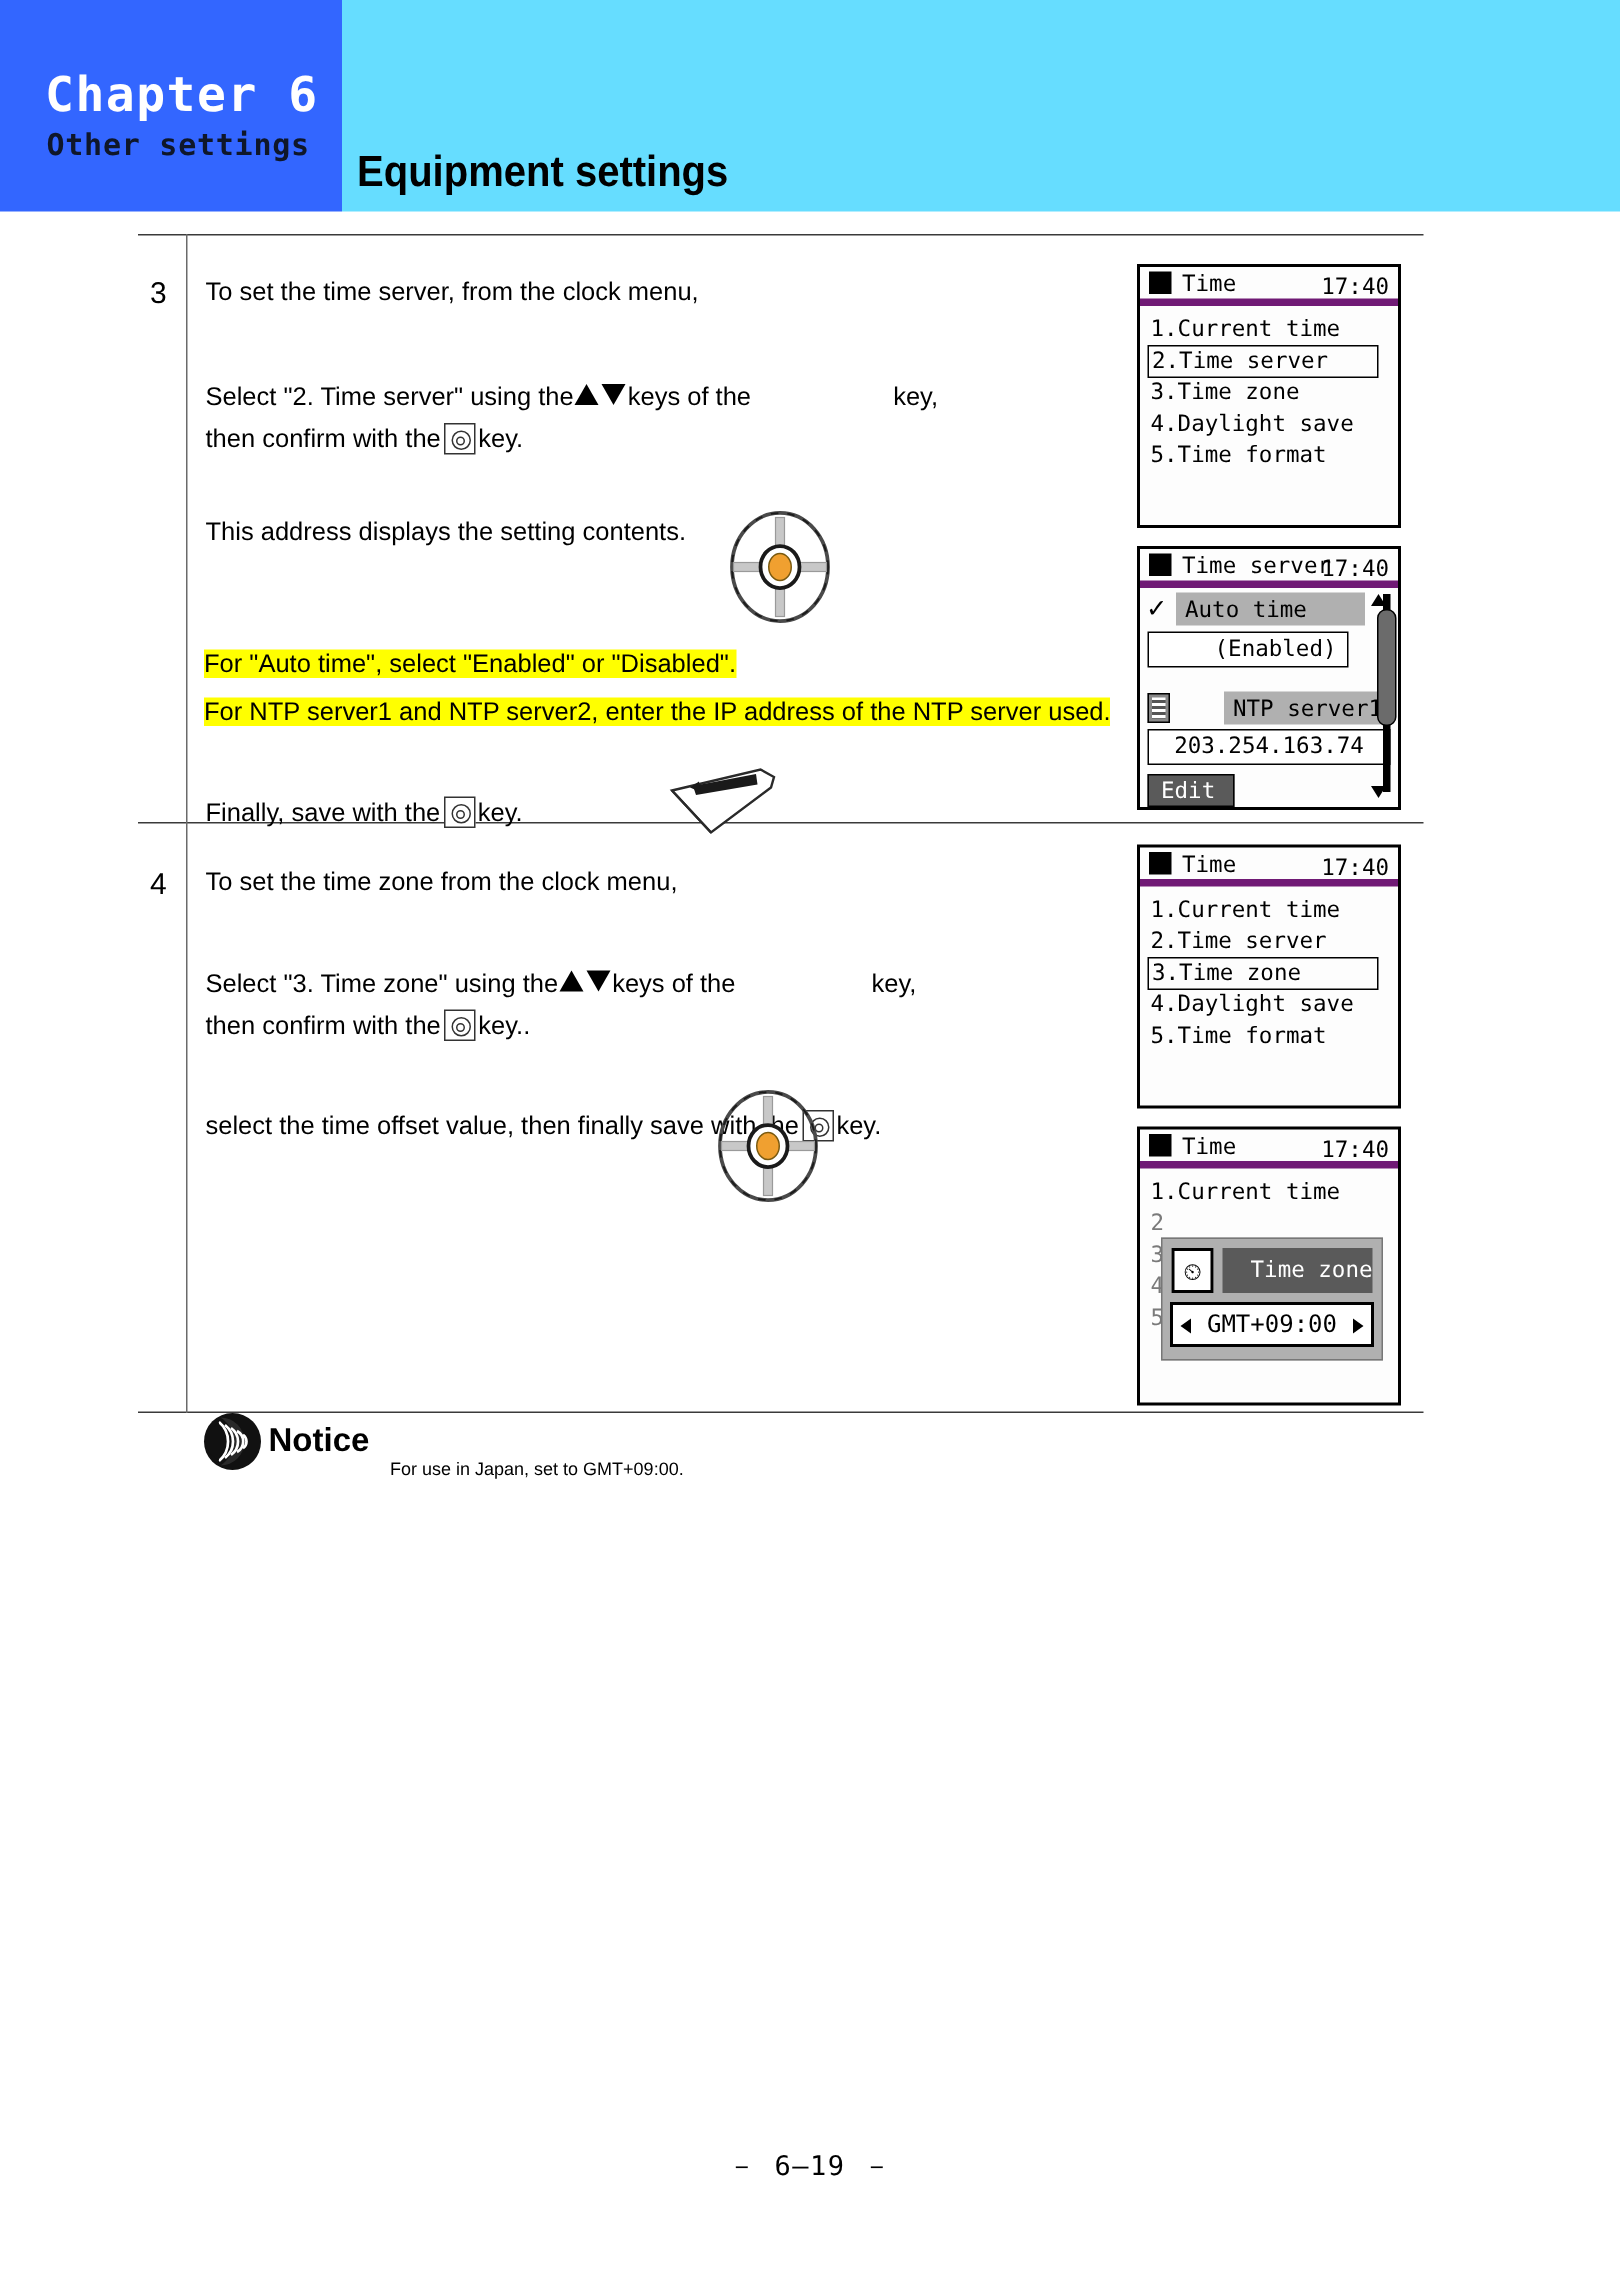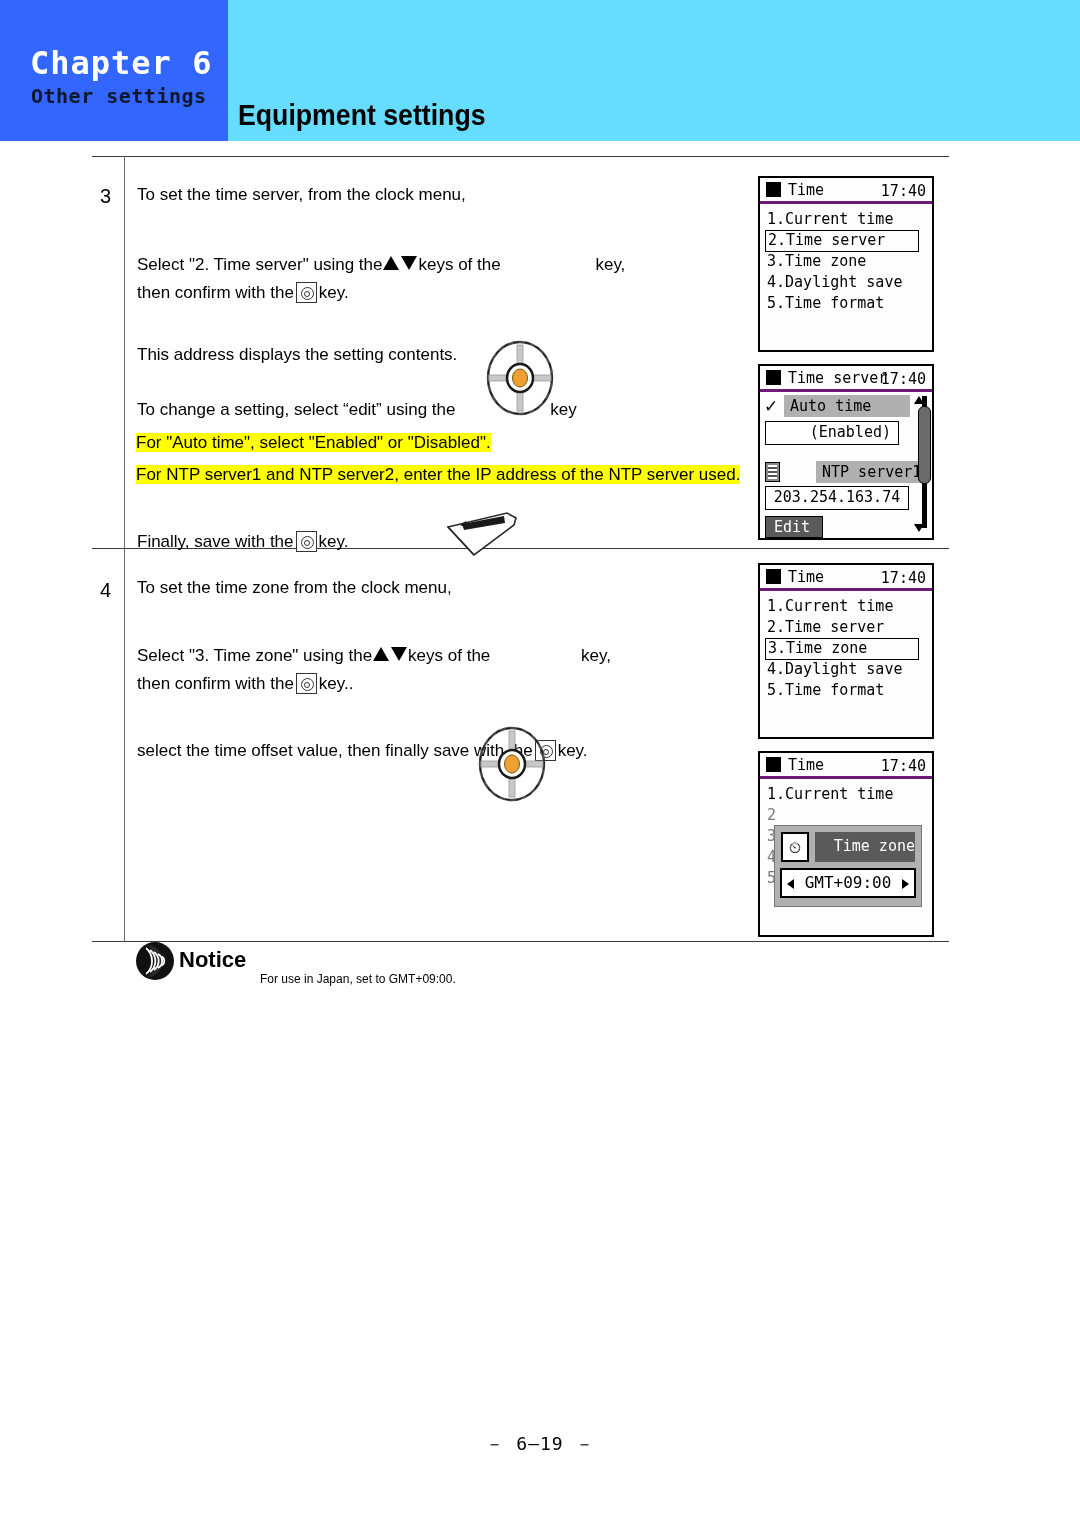--- a/index.html
+++ b/index.html
@@ -170,21 +170,21 @@
     font-family: "DejaVu Sans Mono", monospace;
   }
   #lcd1 { left: 758px; top: 35px;  width: 176px; height: 176px; }
   #lcd2 { left: 758px; top: 223px; width: 176px; height: 176px; }
   #lcd3 { left: 758px; top: 422px; width: 176px; height: 176px; }
   #lcd4 { left: 758px; top: 610px; width: 176px; height: 186px; }
 
   .lcd-titlebar {
     position: relative;
     height: 26px;
-    border-bottom: 3px solid #701a75;
+    border-bottom: 5px solid #701a75;
     display: flex; align-items: center;
   }
   .lcd-sq {
     width: 15px; height: 15px; background: #000;
     margin-left: 6px; flex: 0 0 auto;
   }
   .lcd-title {
     font-size: 15px; margin-left: 7px; letter-spacing: 0px;
     font-family: "DejaVu Sans Mono", monospace;
     white-space: nowrap;
@@ -378,24 +378,20 @@
     <span>Select "2. Time server" using the</span><span class="tri-up"></span><span class="tri-dn"></span><span>keys of the</span>
     <span style="display:inline-block;width:90px;"></span><span>key,</span>
   </div>
 
   <div class="txt" style="left:137px; top:141px;">
     <span>then confirm with the</span><span class="key-enter"></span><span>key.</span>
   </div>
 
   <div class="txt" style="left:137px; top:203px;">This address displays the setting contents.</div>
 
-  <div class="txt" style="left:137px; top:258px;">
-    <span>To change a setting, select “edit” using the</span>
-    <span style="display:inline-block;width:90px;"></span><span>key</span>
-  </div>
 
   <div class="txt" style="left:136px; top:291px;">
     <span class="hl">For "Auto time", select "Enabled" or "Disabled".</span>
   </div>
 
   <div class="txt" style="left:136px; top:323px;">
     <span class="hl">For NTP server1 and NTP server2, enter the IP address of the NTP server used.</span>
   </div>
 
   <div class="txt" style="left:137px; top:390px;">
@@ -488,21 +484,21 @@
       <div class="lcd-title">Time server</div>
       <div class="lcd-clock">17:40</div>
     </div>
     <div id="lcd2-body">
       <div id="ts-check">✓</div>
       <div class="ts-label" style="left:24px; top:3px; width:126px;">Auto time</div>
       <div class="ts-value" style="left:5px; top:29px; width:134px;">(Enabled)</div>
 
       <div id="ts-doc-icon"></div>
       <div class="ts-label" style="left:24px; top:69px; width:112px;margin-left:32px;">NTP server1</div>
-      <div class="ts-value" style="left:5px; top:94px; width:144px; text-align:center; padding-right:0;">203.254.163.74</div>
+      <div class="ts-value" style="left:5px; top:94px; width:162px; text-align:center; padding-right:0;">203.254.163.74</div>
 
       <div id="ts-scroll-track">
         <div id="ts-arrow-up"></div>
         <div id="ts-arrow-dn"></div>
       </div>
       <div id="ts-scroll-thumb"></div>
 
       <div id="ts-edit">Edit</div>
     </div>
   </div>

